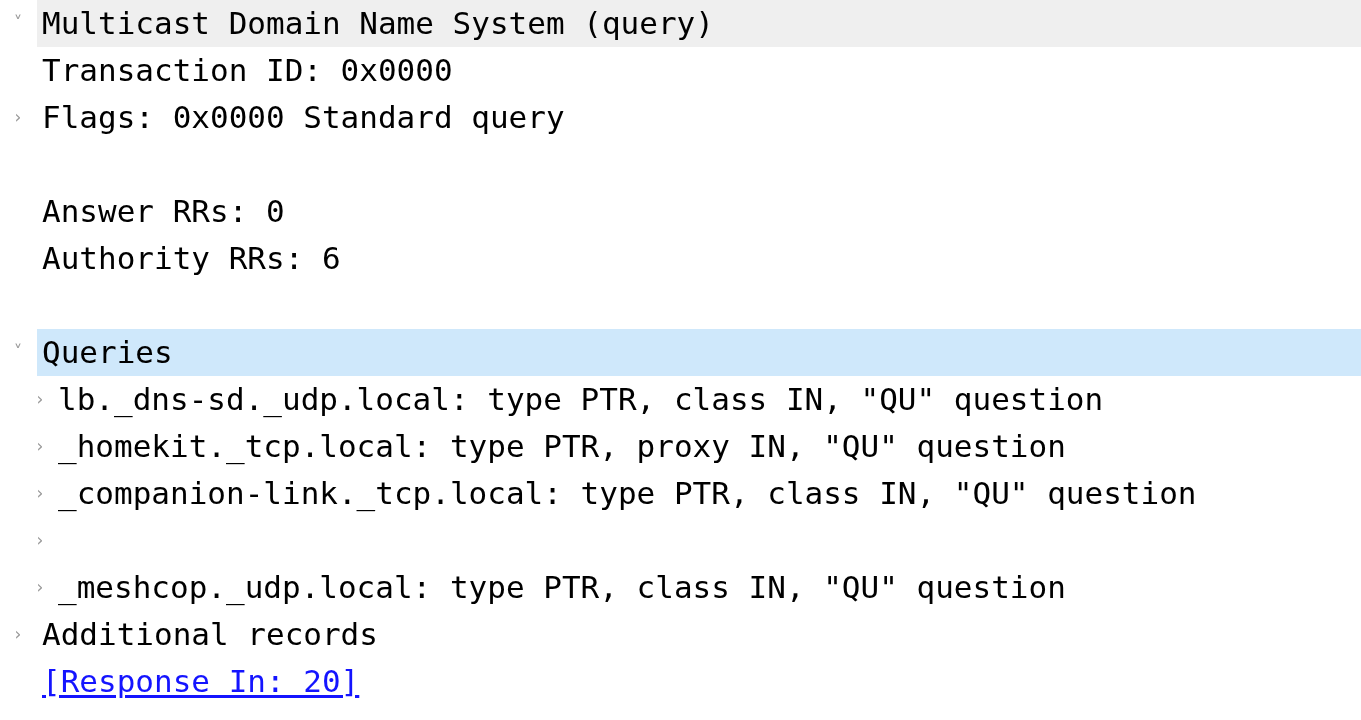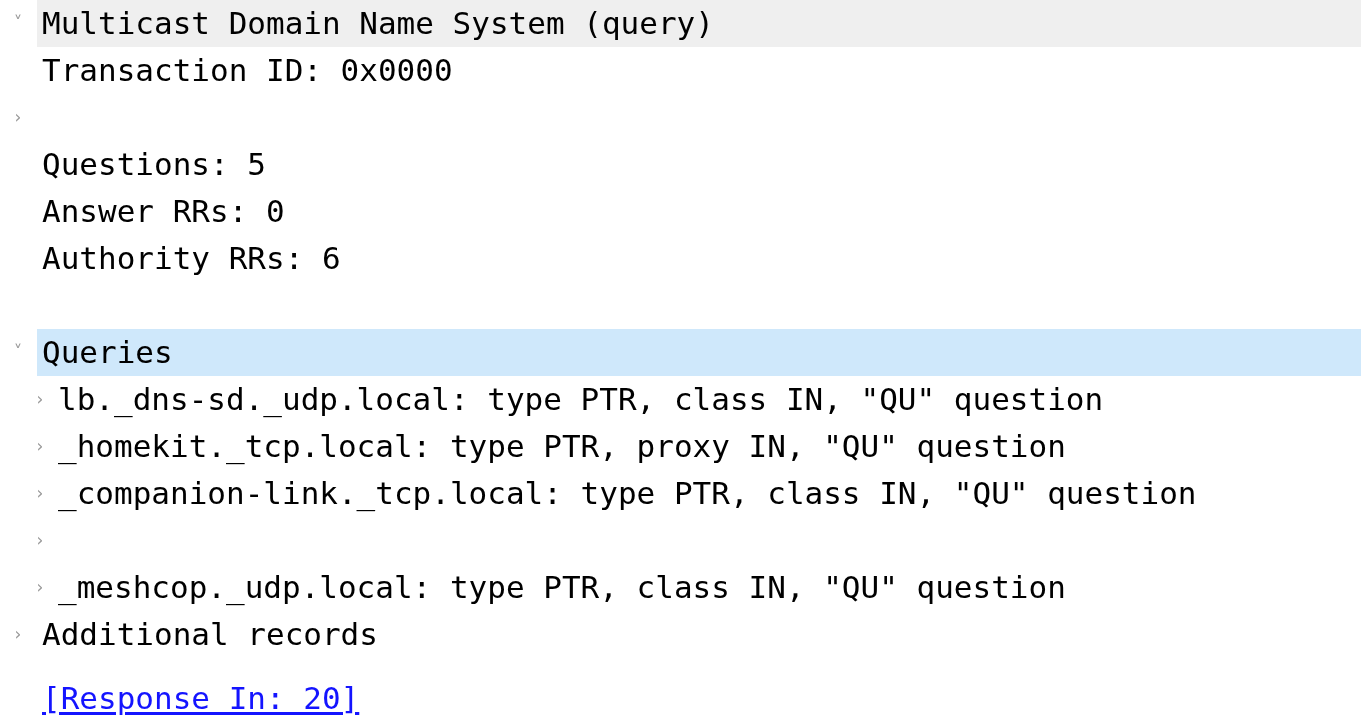--- a/index.html
+++ b/index.html
@@ -67,43 +67,42 @@
     letter-spacing: 0px;
     text-align: center;
   }
   .label.lvl0 { left: 42px; }
   .label.lvl1 { left: 58px; }
 
   .label.link {
     color: #1414ff;
     text-decoration: underline;
     text-underline-offset: 3px;
-    margin-top: 17px;
   }
 </style>
 </head>
 <body>
 
 <div id="tree">
     <div class="row sel-gray">
       <div class="rowbg"></div>
       <span class="chev lvl0">˅</span>
       <span class="label lvl0">Multicast Domain Name System (query)</span>
     </div>
     <div class="row">
       <div class="rowbg"></div>
       <span class="label lvl0">Transaction ID: 0x0000</span>
     </div>
     <div class="row">
       <div class="rowbg"></div>
       <span class="chev lvl0">›</span>
+      <span class="label lvl0">Flags: 0x0000 Standard query</span>
     </div>
     <div class="row">
       <div class="rowbg"></div>
-      <span class="label lvl0">Questions: 5</span>
     </div>
     <div class="row">
       <div class="rowbg"></div>
       <span class="label lvl0">Answer RRs: 0</span>
     </div>
     <div class="row">
       <div class="rowbg"></div>
       <span class="label lvl0">Authority RRs: 6</span>
     </div>
     <div class="row">

